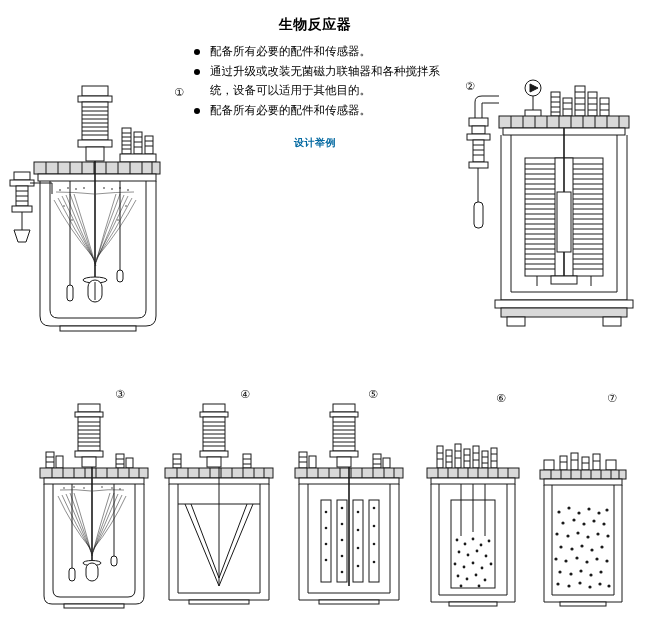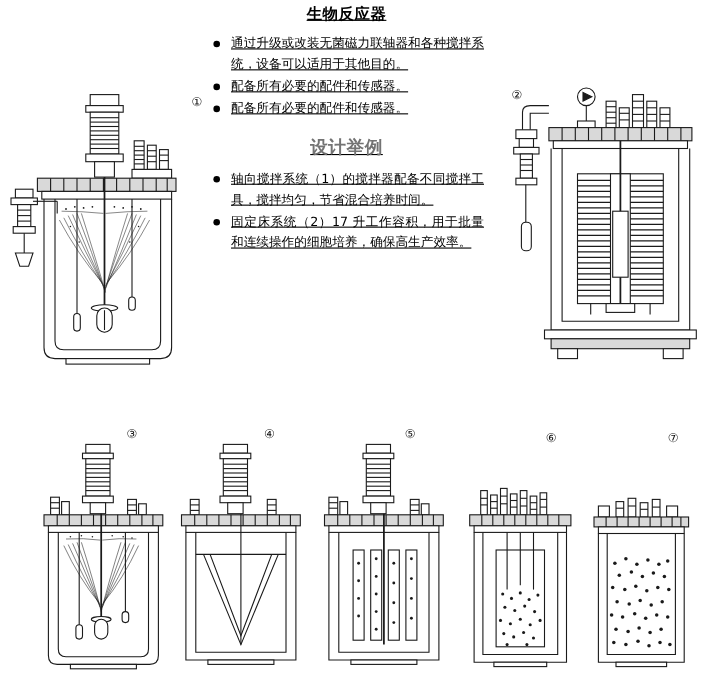--- a/index.html
+++ b/index.html
@@ -13,36 +13,35 @@
     position: relative;
     width: 650px; height: 619px;
     overflow: hidden;
     background: #fff;
   }
 
   
   .text-col {
     position: absolute;
     left: 190px;
-    top: 4px;
+    top: 16px;
     width: 250px;
-    text-decoration: underline;
   }
   .heading {
     font-size: 14px;
     font-weight: bold;
     color: #000;
     text-align: center;
     margin: 0 0 8px 0;
     letter-spacing: 0.5px;
   }
   .heading2 {
-    font-size: 16px;
+    font-size: 10px;
     font-weight: bold;
-    color: #737373;
+    color: #0369a1;
     text-align: center;
     margin: 16px 0 8px 0;
     letter-spacing: 0.5px;
   }
   ul.bullets {
     margin: 0; padding: 0;
     list-style: none;
   }
   ul.bullets li {
     position: relative;
@@ -84,29 +83,25 @@
   .dots { fill: #1a1a1a; }
 </style>
 </head>
 <body>
 
 <div id="page">
 
   <div class="text-col">
     <h1 class="heading">生物反应器</h1>
     <ul class="bullets">
+      <li>配备所有必要的配件和传感器。</li>
       <li>通过升级或改装无菌磁力联轴器和各种搅拌系统，设备可以适用于其他目的。</li>
-      <li>配备所有必要的配件和传感器。</li>
       <li>配备所有必要的配件和传感器。</li>
     </ul>
     <h2 class="heading2">设计举例</h2>
-    <ul class="bullets">
-      <li>轴向搅拌系统（1）的搅拌器配备不同搅拌工具，搅拌均匀，节省混合培养时间。</li>
-      <li>固定床系统（2）17 升工作容积，用于批量和连续操作的细胞培养，确保高生产效率。</li>
-    </ul>
   </div>
 
   <span class="num" style="left:172px; top:86px;">①</span>
   <span class="num" style="left:463px; top:80px;">②</span>
   <span class="num" style="left:113px; top:388px;">③</span>
   <span class="num" style="left:238px; top:388px;">④</span>
   <span class="num" style="left:366px; top:388px;">⑤</span>
   <span class="num" style="left:494px; top:392px;">⑥</span>
   <span class="num" style="left:605px; top:392px;">⑦</span>
 

